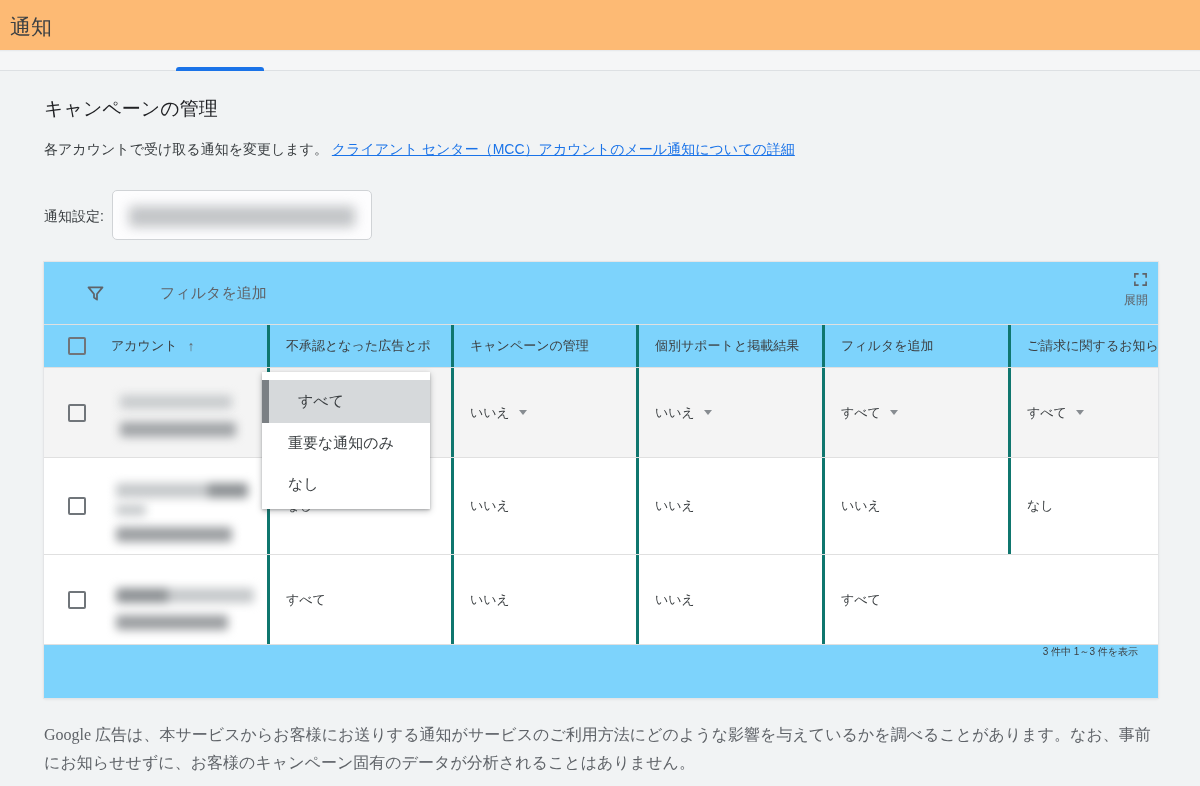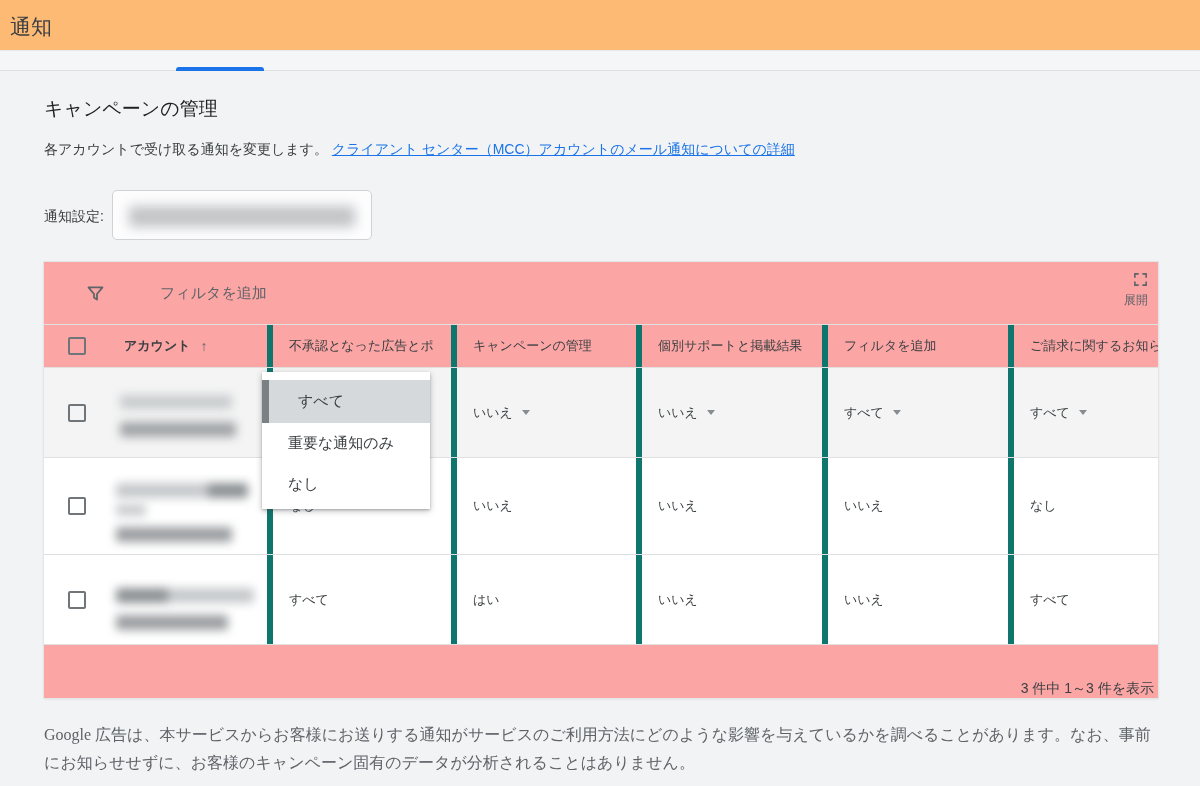--- a/index.html
+++ b/index.html
@@ -46,65 +46,65 @@
     background:#fdfdfe; border:1px solid #d0d3d6; border-radius:5px;
     overflow:hidden;
   }
   .settings-box .blurbar {
     position:absolute; left:16px; top:15px; width:226px; height:21px;
     background:#aeb1b4; border-radius:3px; filter:blur(6px); opacity:.75;
   }
   
   .card {
     position:absolute; left:44px; top:262px; width:1114px; height:436px;
-    background:#fca5a5;
+    background:#7dd3fc;
     box-shadow:0 0 0 1px #e4e5e7, 0 1px 3px rgba(0,0,0,.10);
   }
   .filter-row {
     height:63px; border-bottom:1px solid #e0e0e0;
     display:flex; align-items:center; position:relative;
   }
   .funnel { position:absolute; left:41px; top:21px; width:21px; height:21px; }
   .filter-label { position:absolute; left:116px; top:22px; font-size:15px; color:#5f6368; cursor:text; }
   .expand-btn {
     position:absolute; right:10px; top:10px; width:40px;
     display:flex; flex-direction:column; align-items:flex-end; cursor:pointer;
   }
   .expand-btn svg { width:15px; height:15px; }
   .expand-label { font-size:12px; color:#5f6368; margin-top:5px; }
 
   .grid-row { display:grid; grid-template-columns:223px 184px 185px 186px 186px 150px; }
-  .cell { border-left:6px solid #0f766e; display:flex; align-items:center;
+  .cell { border-left:3px solid #0f766e; display:flex; align-items:center;
           padding-left:16px; font-size:13px; color:#3c4043; overflow:hidden; white-space:nowrap; }
   .cell.first { border-left:none; padding-left:24px; position:relative; }
 
   .thead { height:43px; border-bottom:1px solid #e0e0e0; }
   .thead .cell { color:#3c4043; font-size:13px; }
-  .thead .col-account { font-weight:700; margin-left:38px; }
+  .thead .col-account { font-weight:400; margin-left:25px; }
   .sort-arrow { font-weight:400; color:#5f6368; margin-left:10px; font-size:14px; }
 
   .cbx {
     width:18px; height:18px; border:2px solid #70757a; border-radius:2px;
     background:transparent; flex:0 0 auto; cursor:pointer;
   }
   .trow { border-bottom:1px solid #e0e0e0; }
   .trow.r1 { height:90px; background:#f4f4f4; }
   .trow.r2 { height:97px; background:#fff; }
   .trow.r3 { height:90px; background:#fff; }
   .trow .cell.first { align-items:flex-start; padding-top:0; }
   .trow .cbx { position:absolute; left:24px; top:50%; margin-top:-9px; }
 
   .caret {
     width:0; height:0; margin-left:9px; display:inline-block;
     border-left:4.5px solid transparent; border-right:4.5px solid transparent;
     border-top:5px solid #878c91;
   }
   .tfoot {
-    height:53px; display:flex; align-items:flex-end; justify-content:flex-end;
-    padding-right:4px; font-size:14px; color:#3c4043;
+    height:53px; display:flex; align-items:flex-start; justify-content:flex-end;
+    padding-right:20px; font-size:10px; color:#3c4043;
   }
   
   .acct { position:absolute; left:64px; top:0; width:150px; height:100%; }
   .b { position:absolute; border-radius:3px; filter:blur(5px); }
   .r1 .b1 { left:12px; top:27px; width:112px; height:14px; background:#c9ccce; }
   .r1 .b2 { left:12px; top:54px; width:116px; height:15px; background:#a2a5a8; }
   .r2 .b1 { left:8px; top:25px; width:132px; height:15px;
             background:linear-gradient(90deg,#c6c9cb 0 70%,#8d9194 70%); }
   .r2 .b2 { left:8px; top:46px; width:30px; height:12px; background:#c9ccce; }
   .r2 .b3 { left:8px; top:69px; width:116px; height:15px; background:#9b9ea1; }
@@ -228,21 +228,20 @@
 
   <div class="grid-row trow r3">
     <div class="cell first">
       <span class="cbx"></span>
       <span class="acct">
         <span class="b b1"></span>
         <span class="b b2"></span>
       </span>
     </div>
     <div class="cell">すべて</div>
-    <div class="cell">はい</div>
     <div class="cell">いいえ</div>
     <div class="cell">いいえ</div>
     <div class="cell">すべて</div>
   </div>
 
   <div class="tfoot">
     <span>3 件中 1～3 件を表示</span>
   </div>
 
   <div class="dropdown">

